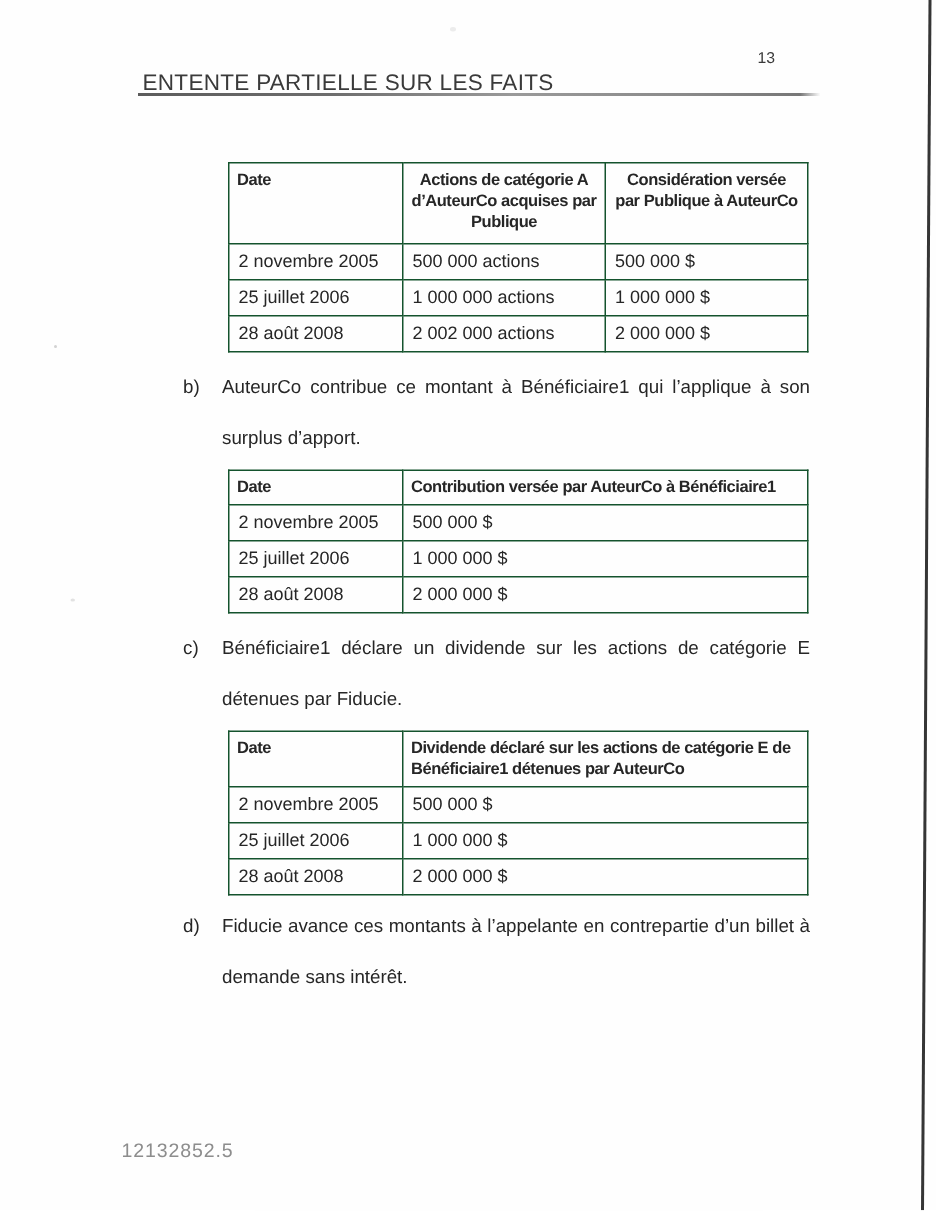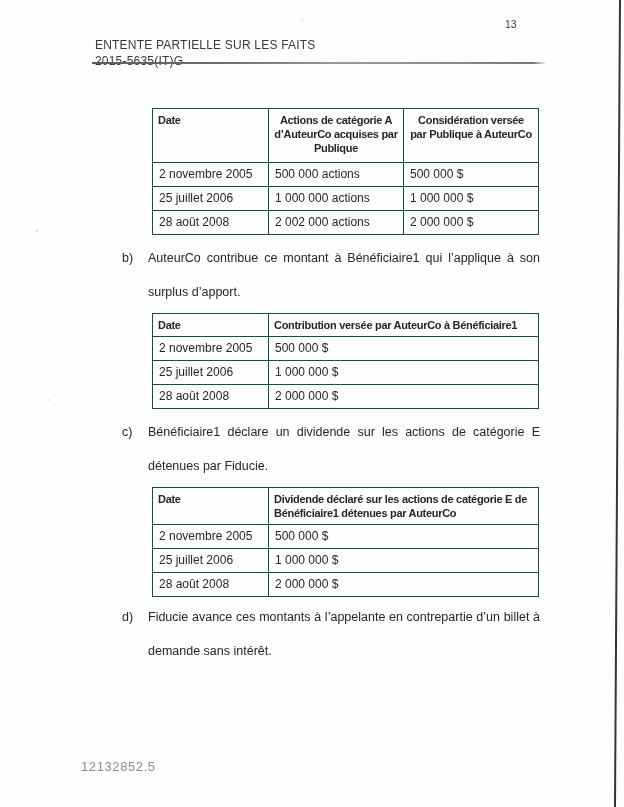--- a/index.html
+++ b/index.html
@@ -7,26 +7,26 @@
     position:relative;
     width:624px;height:807px;
     background:#fefefe;
     overflow:hidden;
     font-family:"Liberation Sans",sans-serif;
     color:#262626;
   }
 
   
   .hdr{
-    position:absolute;left:95px;top:38px;
-    font-size:12px;line-height:15.5px;
+    position:absolute;left:95px;top:48px;
+    font-size:15px;line-height:15.5px;
     color:#3a3a3a;letter-spacing:0.2px;
   }
   .pagenum{
-    position:absolute;left:505px;top:18px;
+    position:absolute;left:505px;top:33px;
     font-size:10.5px;color:#3a3a3a;
   }
   .hdr-rule{
     position:absolute;left:92px;top:62px;
     width:455px;height:2px;
     background:linear-gradient(90deg,#5c5c5c 0%,#6d6d6d 28%,#9a9a9a 55%,#8a8a8a 80%,#777 97%,rgba(120,120,120,0) 100%);
   }
 
   
   table.tbl{
@@ -77,21 +77,20 @@
   .speck2{left:47px;top:399px;width:3px;height:2px;background:#e2e2e2;}
   .speck3{left:300px;top:18px;width:4px;height:3px;background:#ececec;}
 </style>
 </head>
 <body>
 
 <div class="page">
 
   <div class="hdr">
     <div>ENTENTE PARTIELLE SUR LES FAITS</div>
-    <div>2015-5635(IT)G</div>
   </div>
   <div class="pagenum">13</div>
   <div class="hdr-rule"></div>
 
   <table class="tbl" id="table1">
     <colgroup>
         <col style="width:116px">
         <col style="width:135px">
         <col style="width:135px">
       </colgroup>

